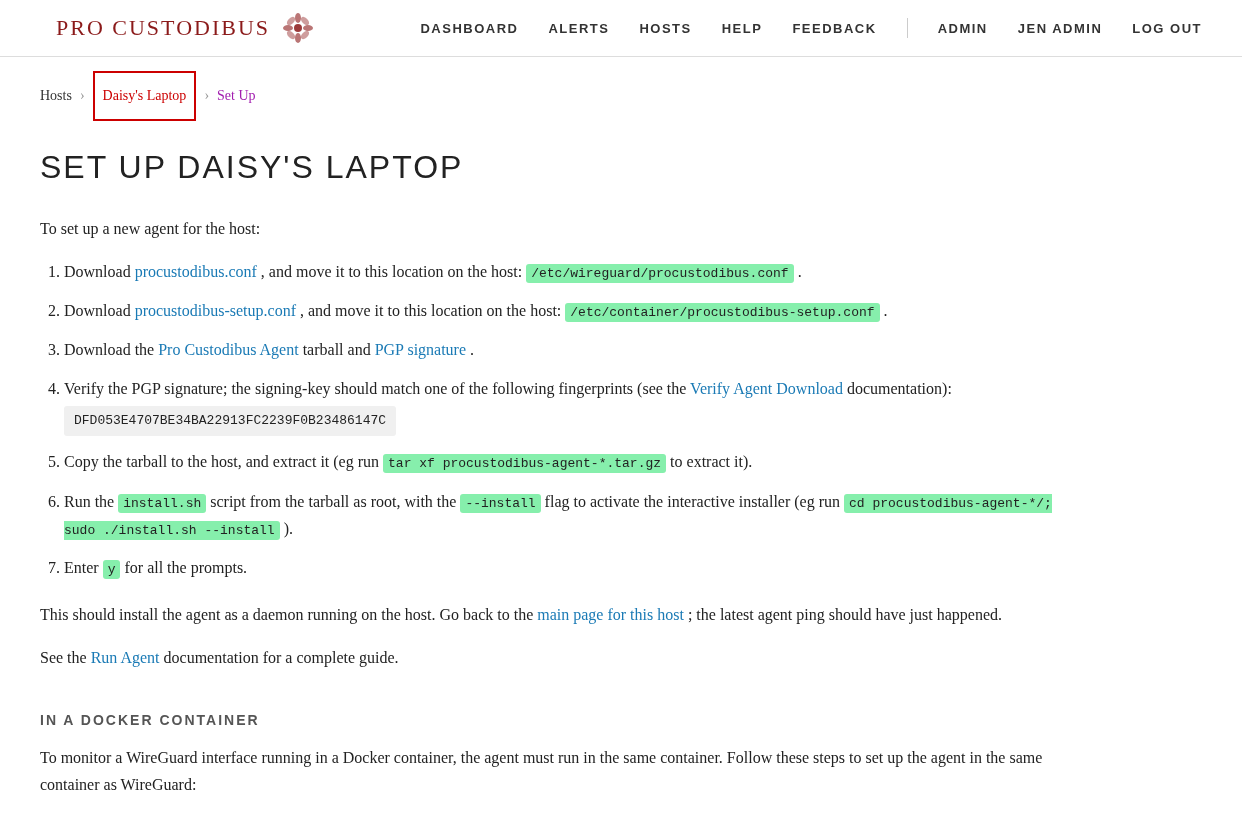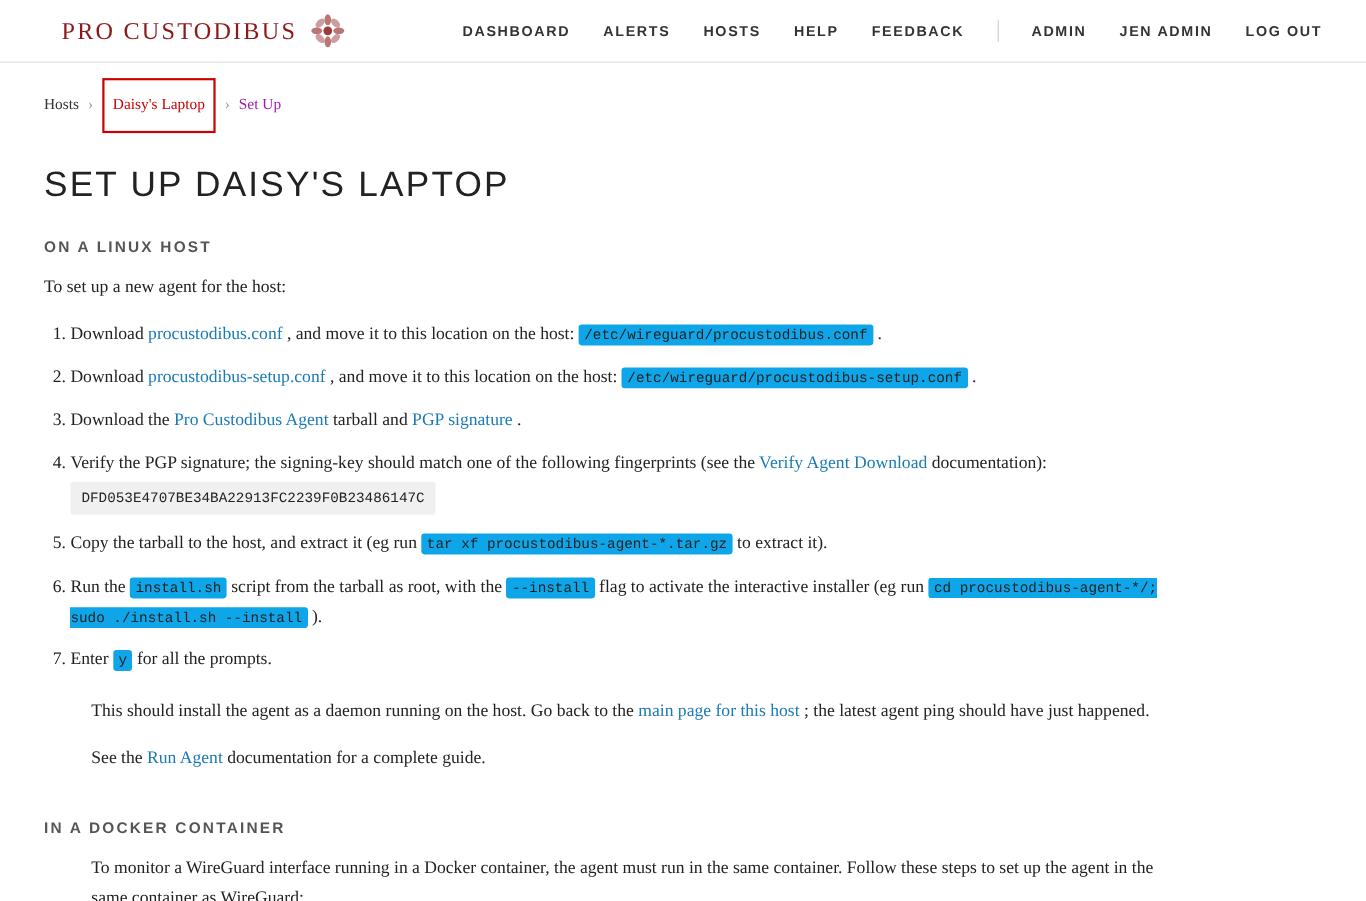--- a/index.html
+++ b/index.html
@@ -124,39 +124,38 @@
     }
 
     a.inline-link {
       color: #1a7ab5;
       text-decoration: none;
     }
 
     code, .code-inline {
       font-family: 'Courier New', Courier, monospace;
       font-size: 13px;
-      background: #0ea5e9;
+      background: #86efac;
       padding: 2px 5px;
       border-radius: 3px;
     }
 
     .fingerprint-box {
       display: inline-block;
       font-family: 'Courier New', Courier, monospace;
       font-size: 13px;
       background: #f0f0f0;
       padding: 4px 10px;
       border-radius: 3px;
       margin-top: 4px;
     }
 
     .para-text {
       margin-bottom: 16px;
       line-height: 1.7;
-      margin-left: 43px;
     }
 
     .section-separator {
       margin-top: 40px;
     }
   </style>
 </head>
 <body>
 
 <nav class="nav-bar">
@@ -194,39 +193,38 @@
   <a class="breadcrumb-link" href="#">Hosts</a>
   <span class="breadcrumb-sep">›</span>
   <a class="breadcrumb-active" href="#">Daisy's Laptop</a>
   <span class="breadcrumb-sep">›</span>
   <span class="breadcrumb-current">Set Up</span>
 </div>
 
 <div class="main-content">
   <h1 class="page-title">SET UP DAISY'S LAPTOP</h1>
 
-  <h2 class="section-heading">ON A LINUX HOST</h2>
 
   <p class="intro-text">To set up a new agent for the host:</p>
 
   <ol>
 
     <li>
       <span>Download </span>
       <a class="inline-link" href="#">procustodibus.conf</a>
       <span>, and move it to this location on the host: </span>
       <code>/etc/wireguard/procustodibus.conf</code>
       <span> .</span>
     </li>
 
     <li>
       <span>Download </span>
       <a class="inline-link" href="#">procustodibus-setup.conf</a>
       <span>, and move it to this location on the host: </span>
-      <code>/etc/wireguard/procustodibus-setup.conf</code>
+      <code>/etc/container/procustodibus-setup.conf</code>
       <span> .</span>
     </li>
 
     <li>
       <span>Download the </span>
       <a class="inline-link" href="#">Pro Custodibus Agent</a>
       <span> tarball and </span>
       <a class="inline-link" href="#">PGP signature</a>
       <span>.</span>
     </li>

